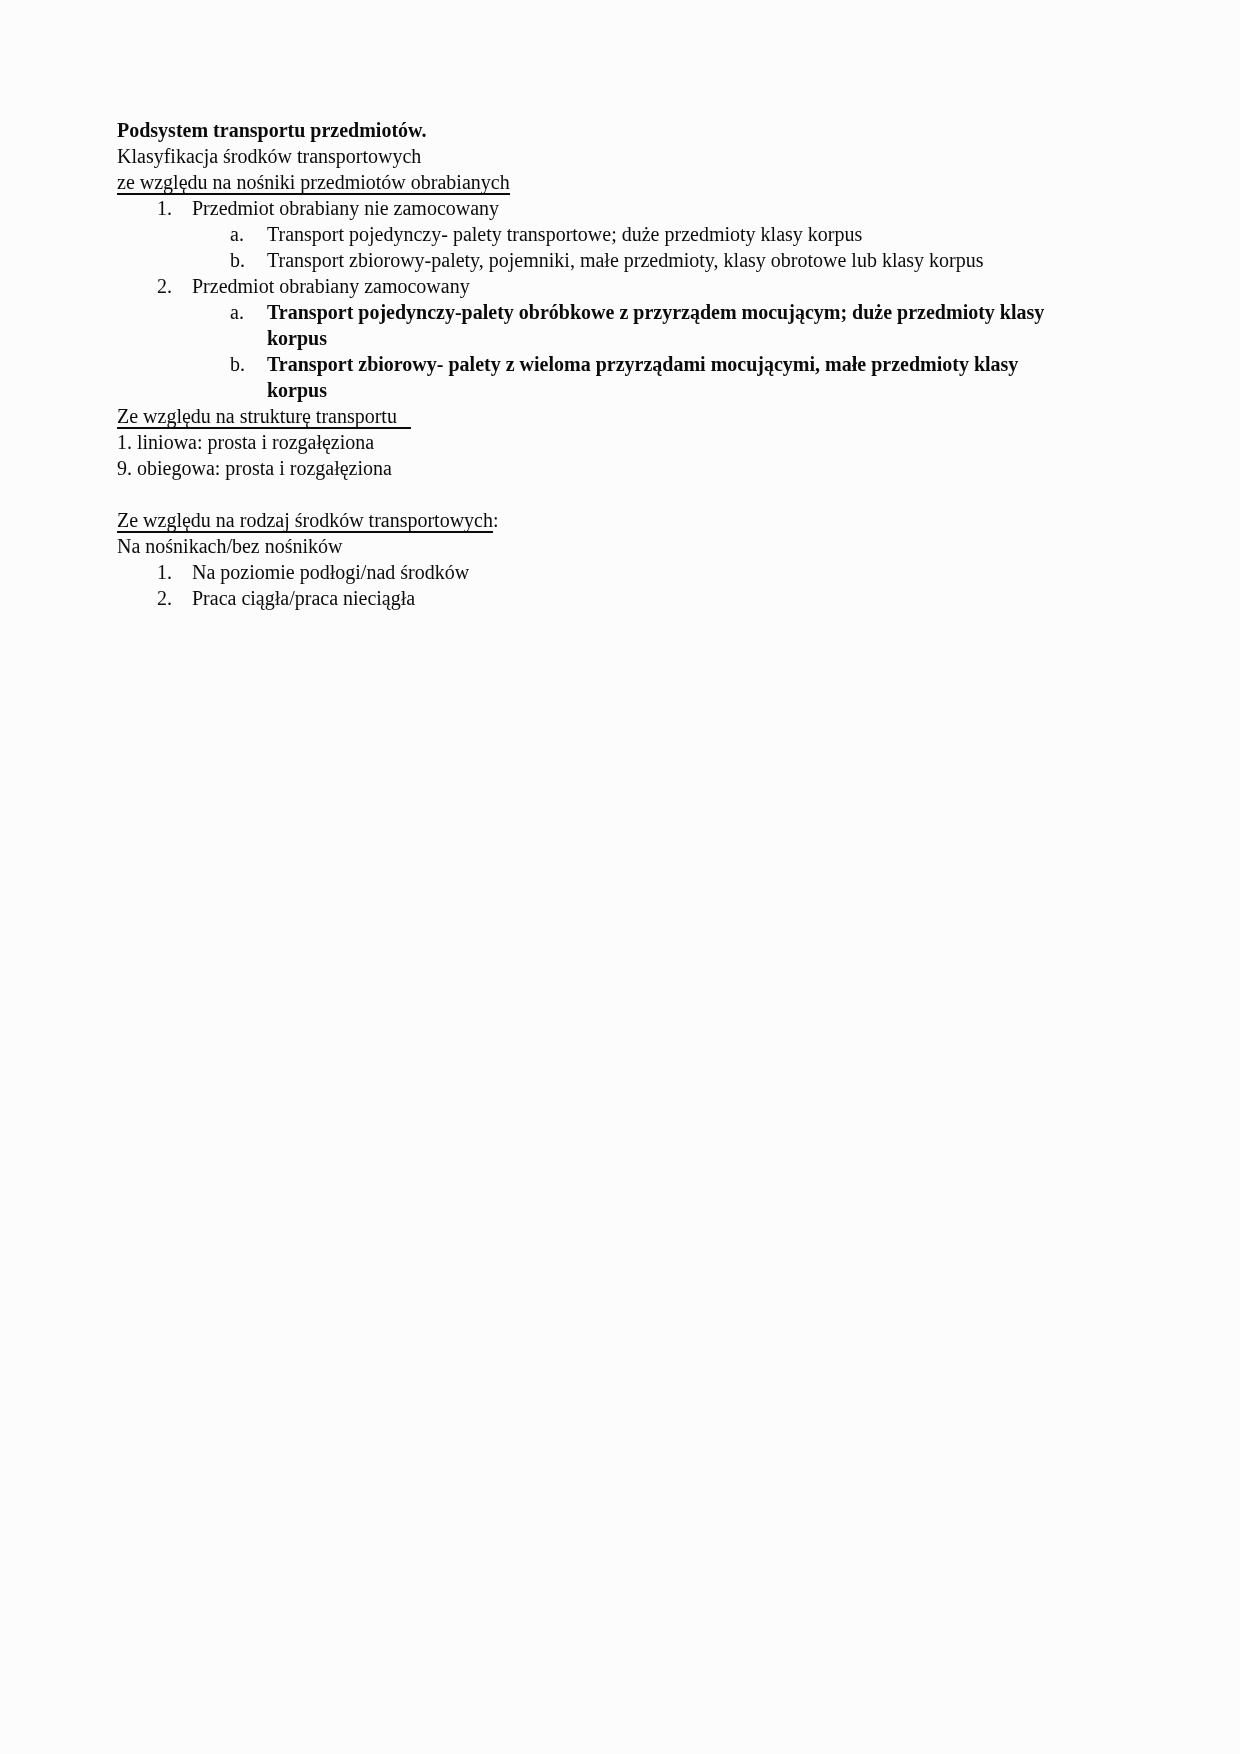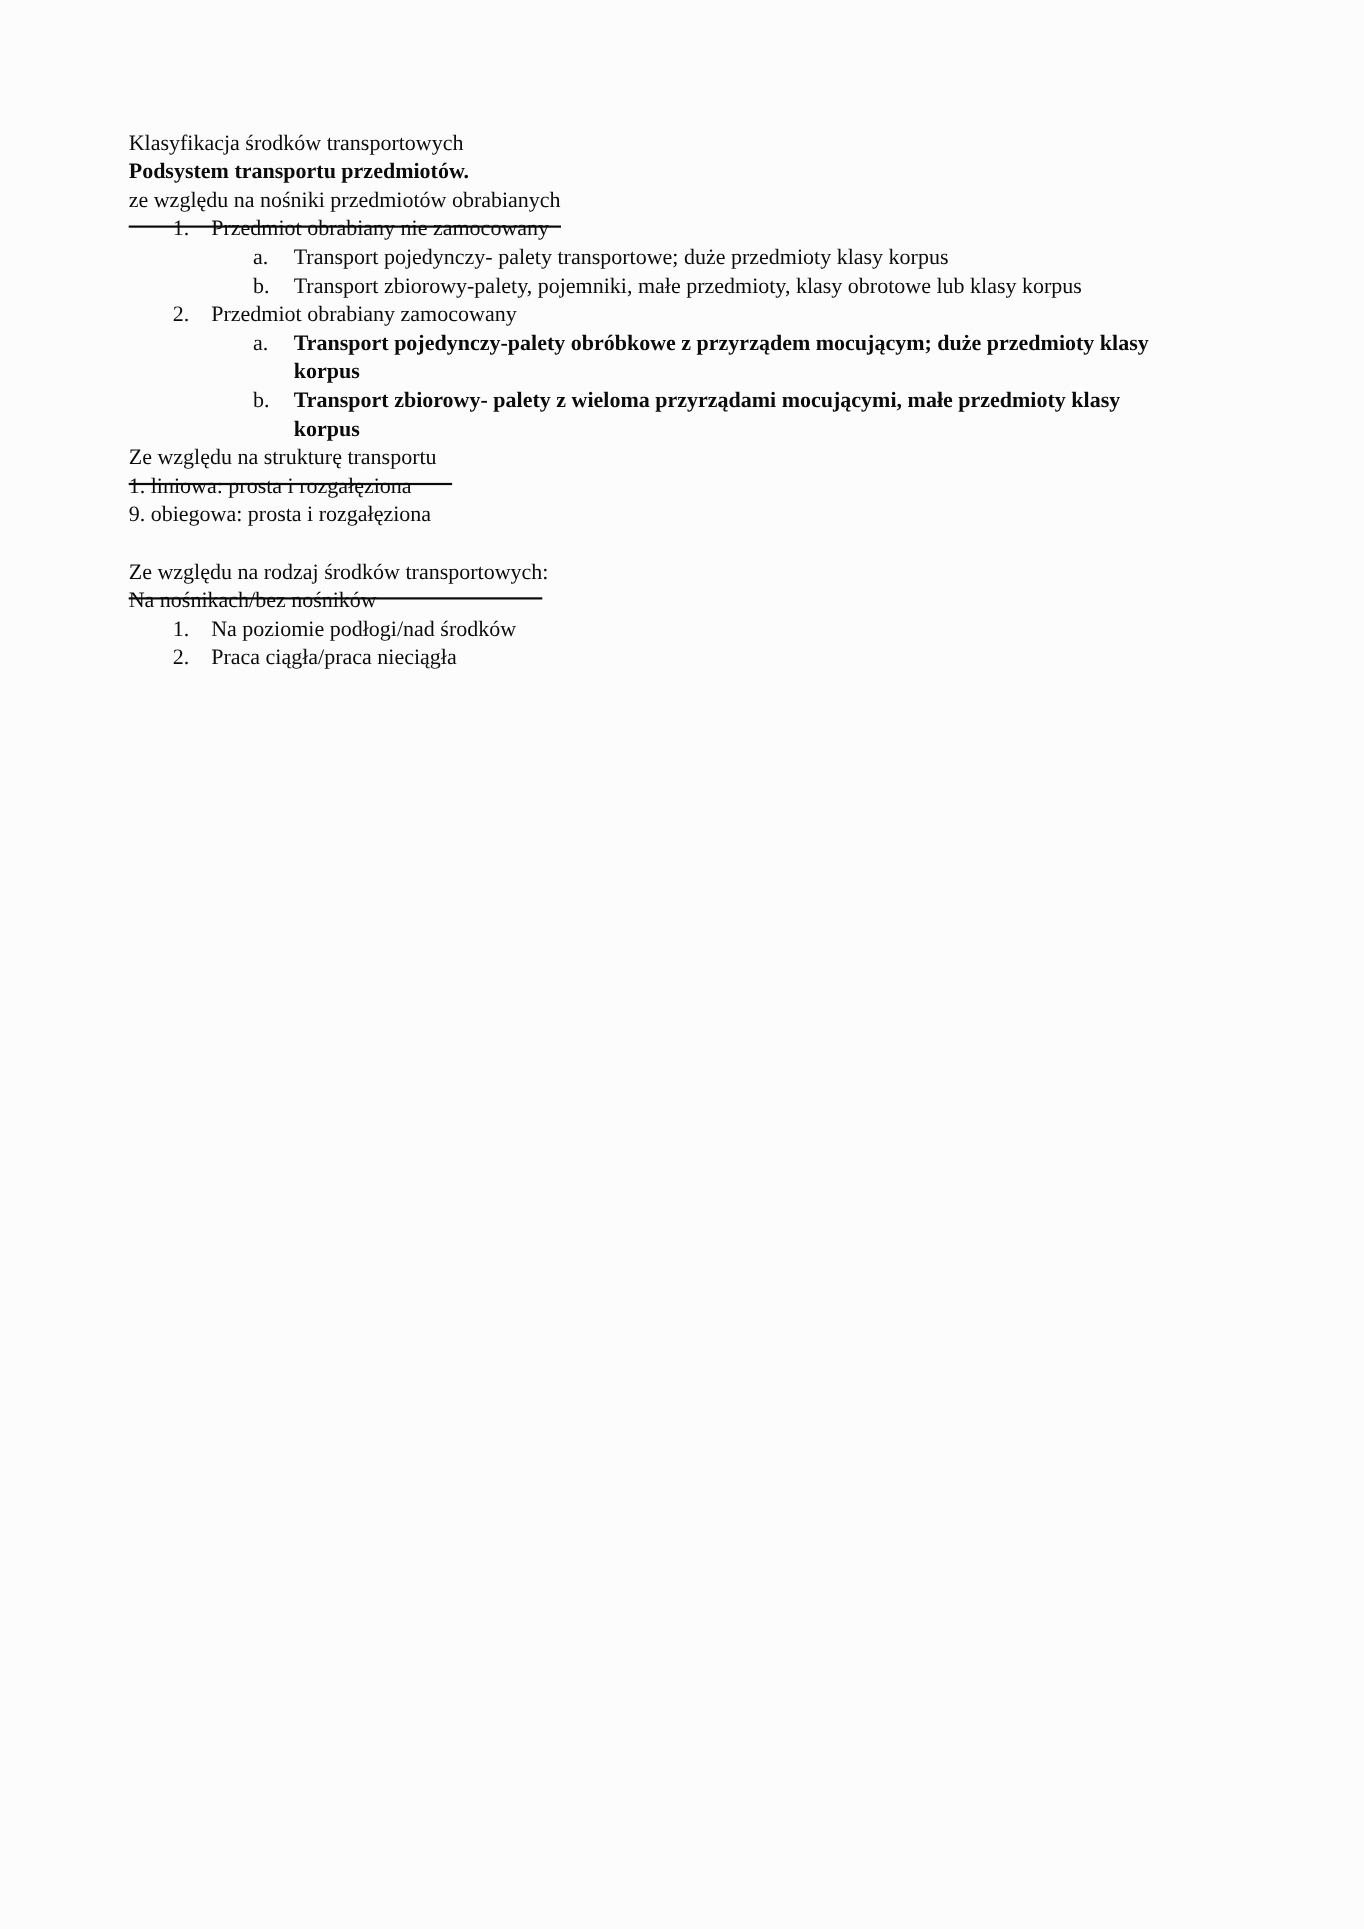--- a/index.html
+++ b/index.html
@@ -16,39 +16,39 @@
     background: #fcfcfd;
     color: #0b0b0b;
     font-family: "Liberation Serif", "DejaVu Serif", serif;
     font-size: 20px;
     line-height: 26px;
   }
   .para { margin: 0; }
   .bold { font-weight: 700; }
   .u {
     border-bottom: 2px solid #0b0b0b;
-    padding-bottom: 12px;
+    padding-bottom: 0px;
   }
   .u-tail { padding-right: 14px; text-align: right; }
   .li { position: relative; }
   .l1 { padding-left: 75px; }
   .l1 > .marker { position: absolute; left: 40px; top: 0; }
   .l2 { padding-left: 150px; }
   .l2 > .marker { position: absolute; left: 113px; top: 0; }
   .ln { display: block; font-weight: bold; }
   .blank-line { height: 26px; }
 </style>
 </head>
 <body>
 
 <div class="page">
 
+  <p class="para bold">Podsystem transportu przedmiotów.</p>
+
   <p class="para">Klasyfikacja środków transportowych</p>
-
-  <p class="para bold">Podsystem transportu przedmiotów.</p>
 
   <p class="para"><span class="u">ze względu na nośniki przedmiotów obrabianych</span></p>
 
   <div class="li l1">
     <span class="marker">1.</span>
     <span>Przedmiot obrabiany nie zamocowany</span>
   </div>
 
   <div class="li l2">
     <span class="marker">a.</span>

